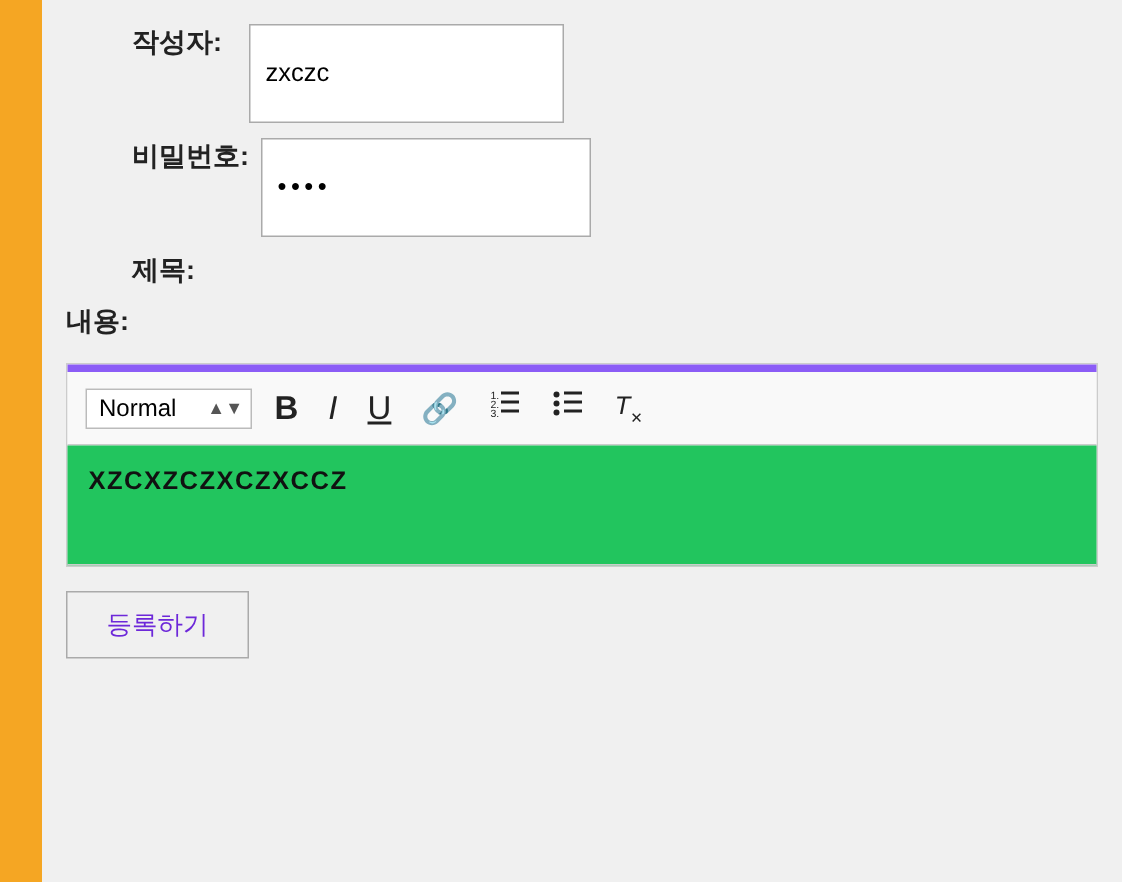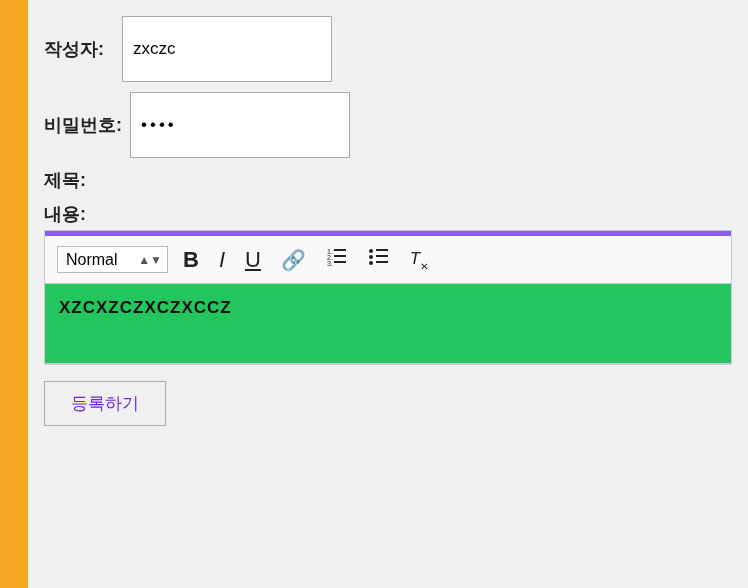--- a/index.html
+++ b/index.html
@@ -28,22 +28,22 @@
 
     .main-content {
       flex: 1;
       background-color: #f0f0f0;
       min-height: 588px;
       padding: 16px 16px 16px 16px;
     }
 
     .form-row {
       display: flex;
-      align-items: center;
       margin-bottom: 10px;
+      margin-left: 44px;
     }
 
     .form-label {
       font-size: 18px;
       font-weight: bold;
       color: #222;
       margin-right: 8px;
       min-width: 70px;
     }
 
@@ -178,21 +178,21 @@
       background: #f0f0f0;
       border: 1px solid #aaa;
       cursor: pointer;
       color: #6d28d9;
       margin-top: 6px;
     }
 
     .content-row {
       display: flex;
       align-items: flex-start;
-      margin-bottom: 4px;
+      margin-bottom: 16px;
     }
 
     .editor-wrapper {
       border: 1px solid #ccc;
       margin-top: 0;
     }
   </style>
 </head>
 <body>
 

